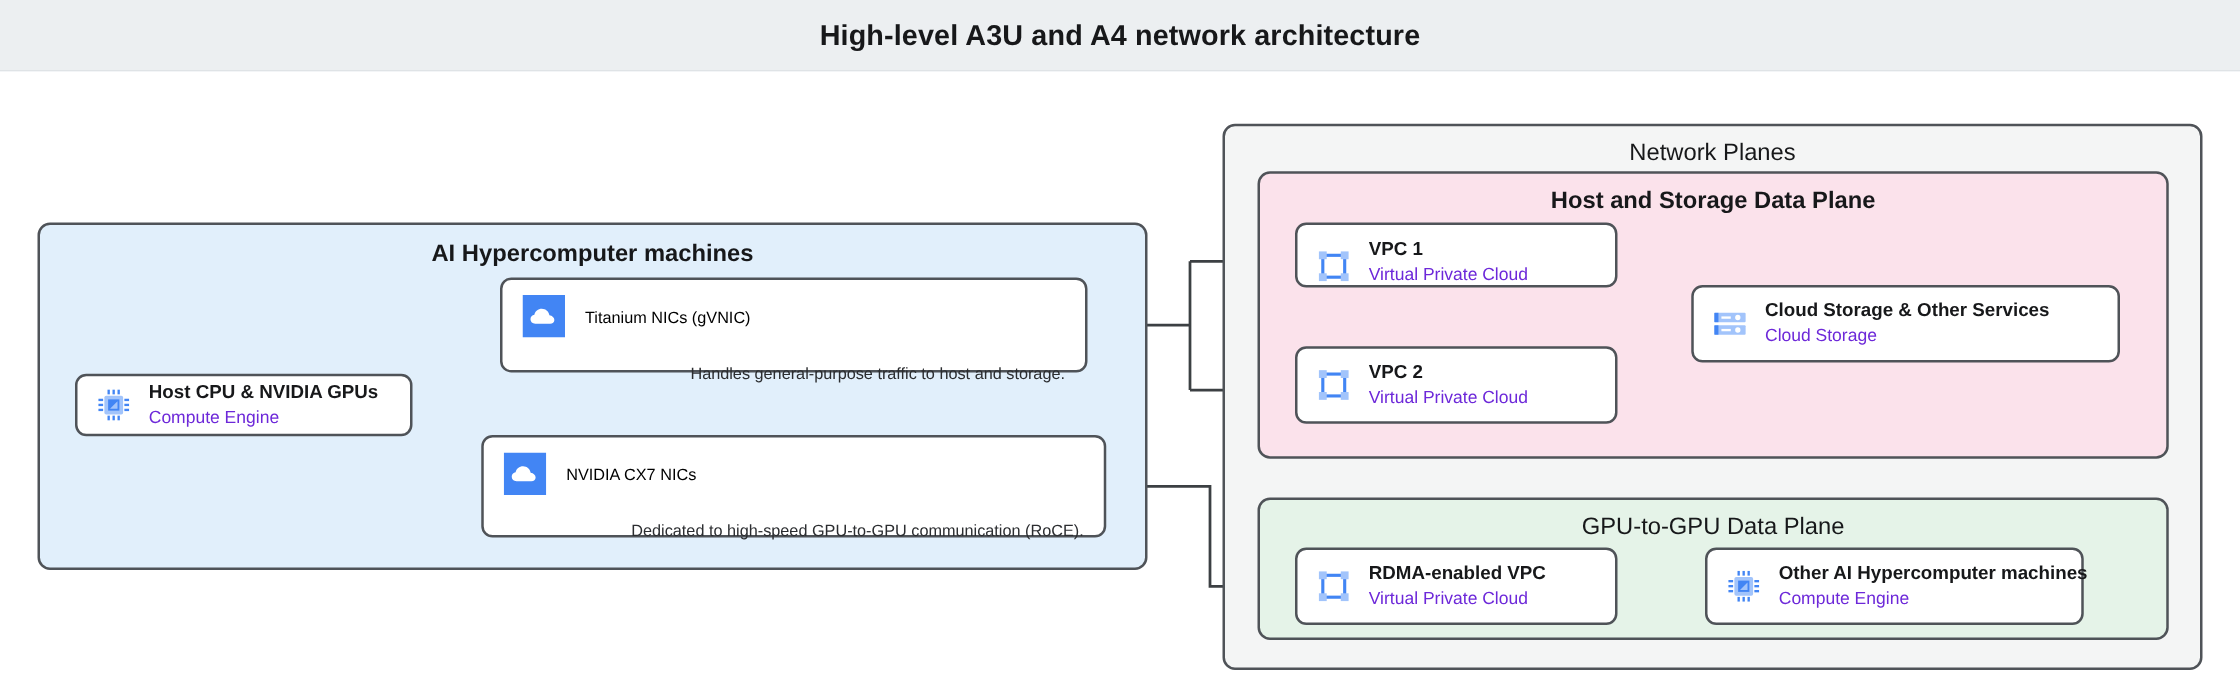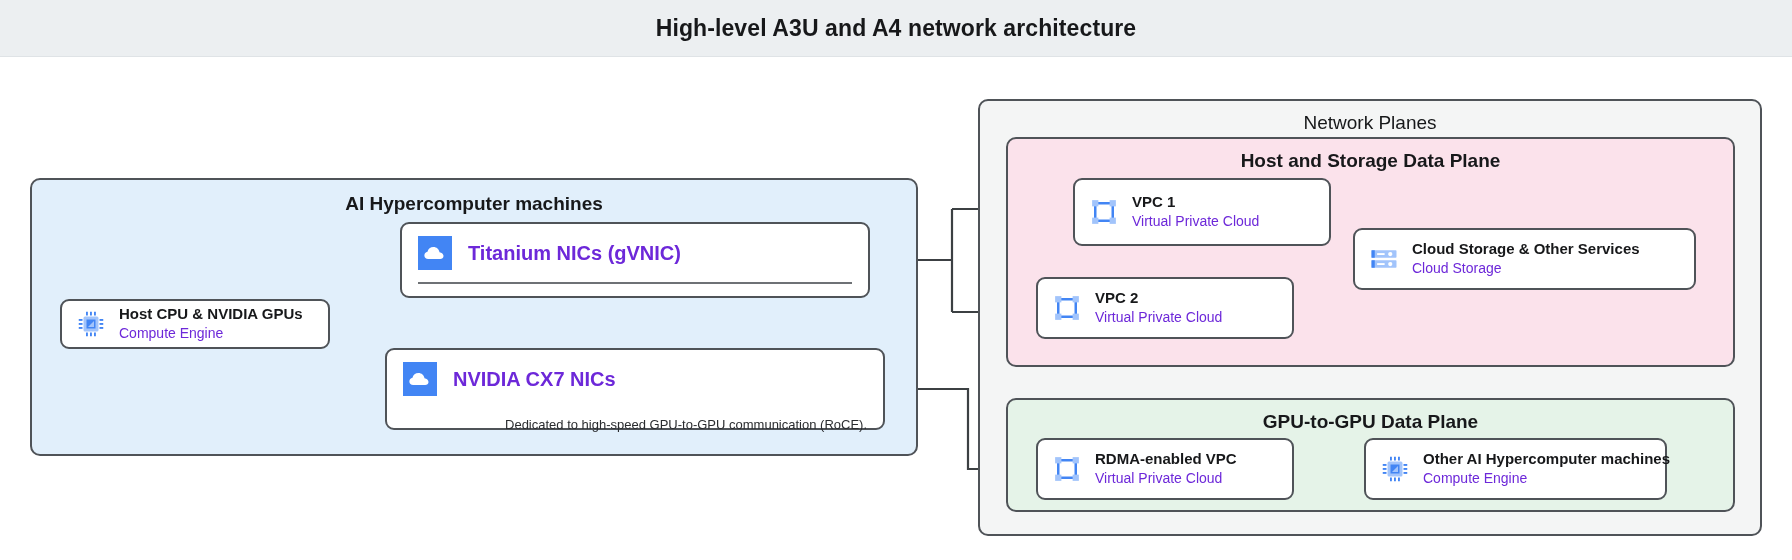--- a/index.html
+++ b/index.html
@@ -40,21 +40,21 @@
   #planes-panel    { left: 978px; top: 99px; width: 784px; height: 437px;
                      background: #f4f5f5; }
   #planes-panel > .panel-title { top: 11px; font-weight: normal; }
 
   #host-storage-plane { left: 1006px; top: 137px; width: 729px; height: 230px;
                         background: #fbe2eb; }
   #host-storage-plane > .panel-title { top: 11px; font-weight: bold; }
 
   #gpu-plane       { left: 1006px; top: 398px; width: 729px; height: 114px;
                      background: #e5f3e8; }
-  #gpu-plane > .panel-title { top: 11px; font-weight: bold; }
+  #gpu-plane > .panel-title { top: 11px; font-weight: normal; }
 
   
   .node {
     position: absolute;
     background: #ffffff;
     border: 2px solid #4f5358;
     border-radius: 9px;
     display: flex; align-items: center;
     padding: 0 14px;
     gap: 13px;
@@ -66,31 +66,31 @@
   
   .niccard {
     position: absolute;
     background: #ffffff;
     border: 2px solid #4f5358;
     border-radius: 9px;
     display: flex; flex-direction: column;
     padding: 12px 16px 10px 16px;
   }
   .niccard .head { display: flex; align-items: center; gap: 16px; }
-  .niccard .head .t1 { font-size: 20px; font-weight: bold; color: #6d28d9; }
+  .niccard .head .t1 { font-size: 13px; font-weight: normal; color: #000000; }
   .niccard .rule { height: 2px; background: #6e7175; margin-top: 12px; }
   .niccard .cap {
     margin-top: 9px; text-align: right; font-size: 13px; color: #2b2d30;
   }
 
   #titanium-card { left: 400px; top: 222px; width: 470px; height: 76px; }
   #cx7-card      { left: 385px; top: 348px; width: 500px; height: 82px; }
 
   #host-cpu-node      { left: 60px;   top: 299px; width: 270px; height: 50px; }
-  #vpc1-node          { left: 1073px; top: 178px; width: 258px; height: 68px; }
+  #vpc1-node          { left: 1036px; top: 178px; width: 258px; height: 52px; align-items: flex-end; }
   #vpc2-node          { left: 1036px; top: 277px; width: 258px; height: 62px; }
   #cloud-storage-node { left: 1353px; top: 228px; width: 343px; height: 62px; }
   #rdma-vpc-node      { left: 1036px; top: 438px; width: 258px; height: 62px; }
   #other-machines-node{ left: 1364px; top: 438px; width: 303px; height: 62px; }
 
   
   .icon { flex: 0 0 auto; display: block; }
   .icon.sq { width: 34px; height: 34px; }
   .icon.sm { width: 30px; height: 30px; }
 
@@ -166,20 +166,21 @@
 
   <div class="niccard" id="titanium-card">
     <div class="head">
       <svg class="icon sq" viewBox="0 0 24 24">
         <rect x="0" y="0" width="24" height="24" fill="#4285f4"></rect>
         <path d="M7.2 16.2 C5.6 16.2 4.5 15.1 4.5 13.7 C4.5 12.4 5.4 11.4 6.7 11.2 C7.1 9.2 8.8 7.8 10.9 7.8 C13.1 7.8 14.9 9.4 15.2 11.5 C16.8 11.7 18 12.9 18 14.1 C18 15.3 17 16.2 15.6 16.2 Z" fill="#ffffff"></path>
       </svg>
       <div class="t1">Titanium NICs (gVNIC)</div>
     </div>
     <div class="rule"></div>
+    <div class="cap">Handles general-purpose traffic to host and storage.</div>
   </div>
 
   <div class="niccard" id="cx7-card">
     <div class="head">
       <svg class="icon sq" viewBox="0 0 24 24">
         <rect x="0" y="0" width="24" height="24" fill="#4285f4"></rect>
         <path d="M7.2 16.2 C5.6 16.2 4.5 15.1 4.5 13.7 C4.5 12.4 5.4 11.4 6.7 11.2 C7.1 9.2 8.8 7.8 10.9 7.8 C13.1 7.8 14.9 9.4 15.2 11.5 C16.8 11.7 18 12.9 18 14.1 C18 15.3 17 16.2 15.6 16.2 Z" fill="#ffffff"></path>
       </svg>
       <div class="t1">NVIDIA CX7 NICs</div>
     </div>

